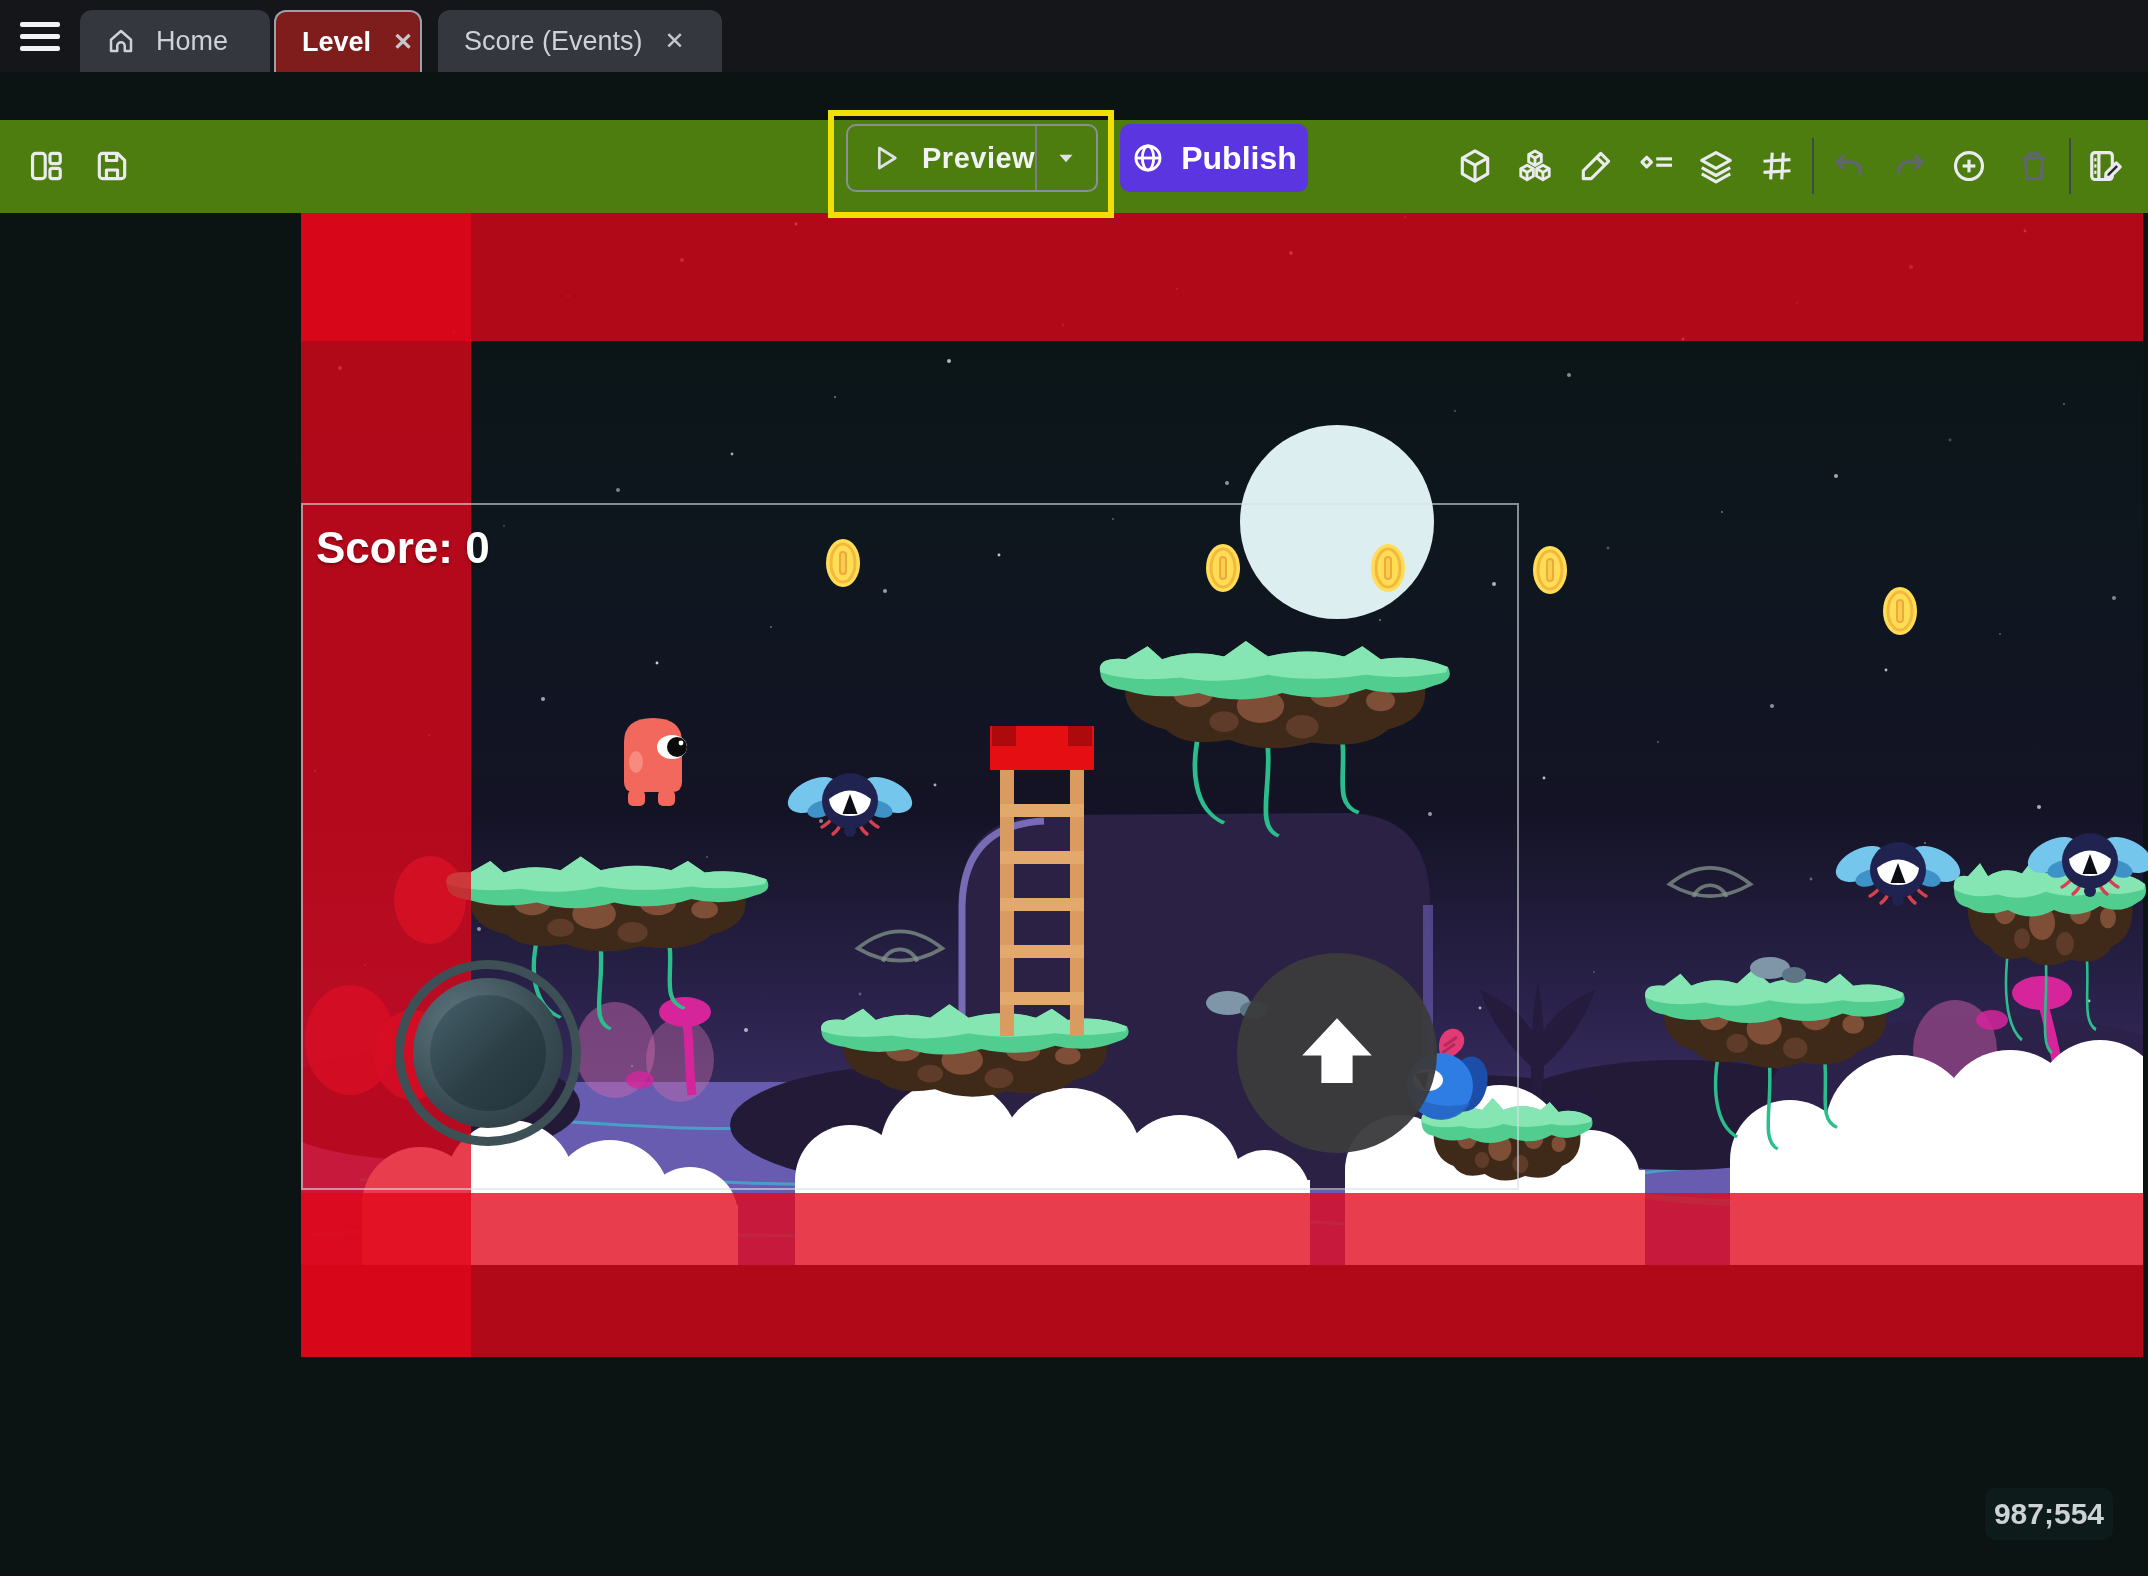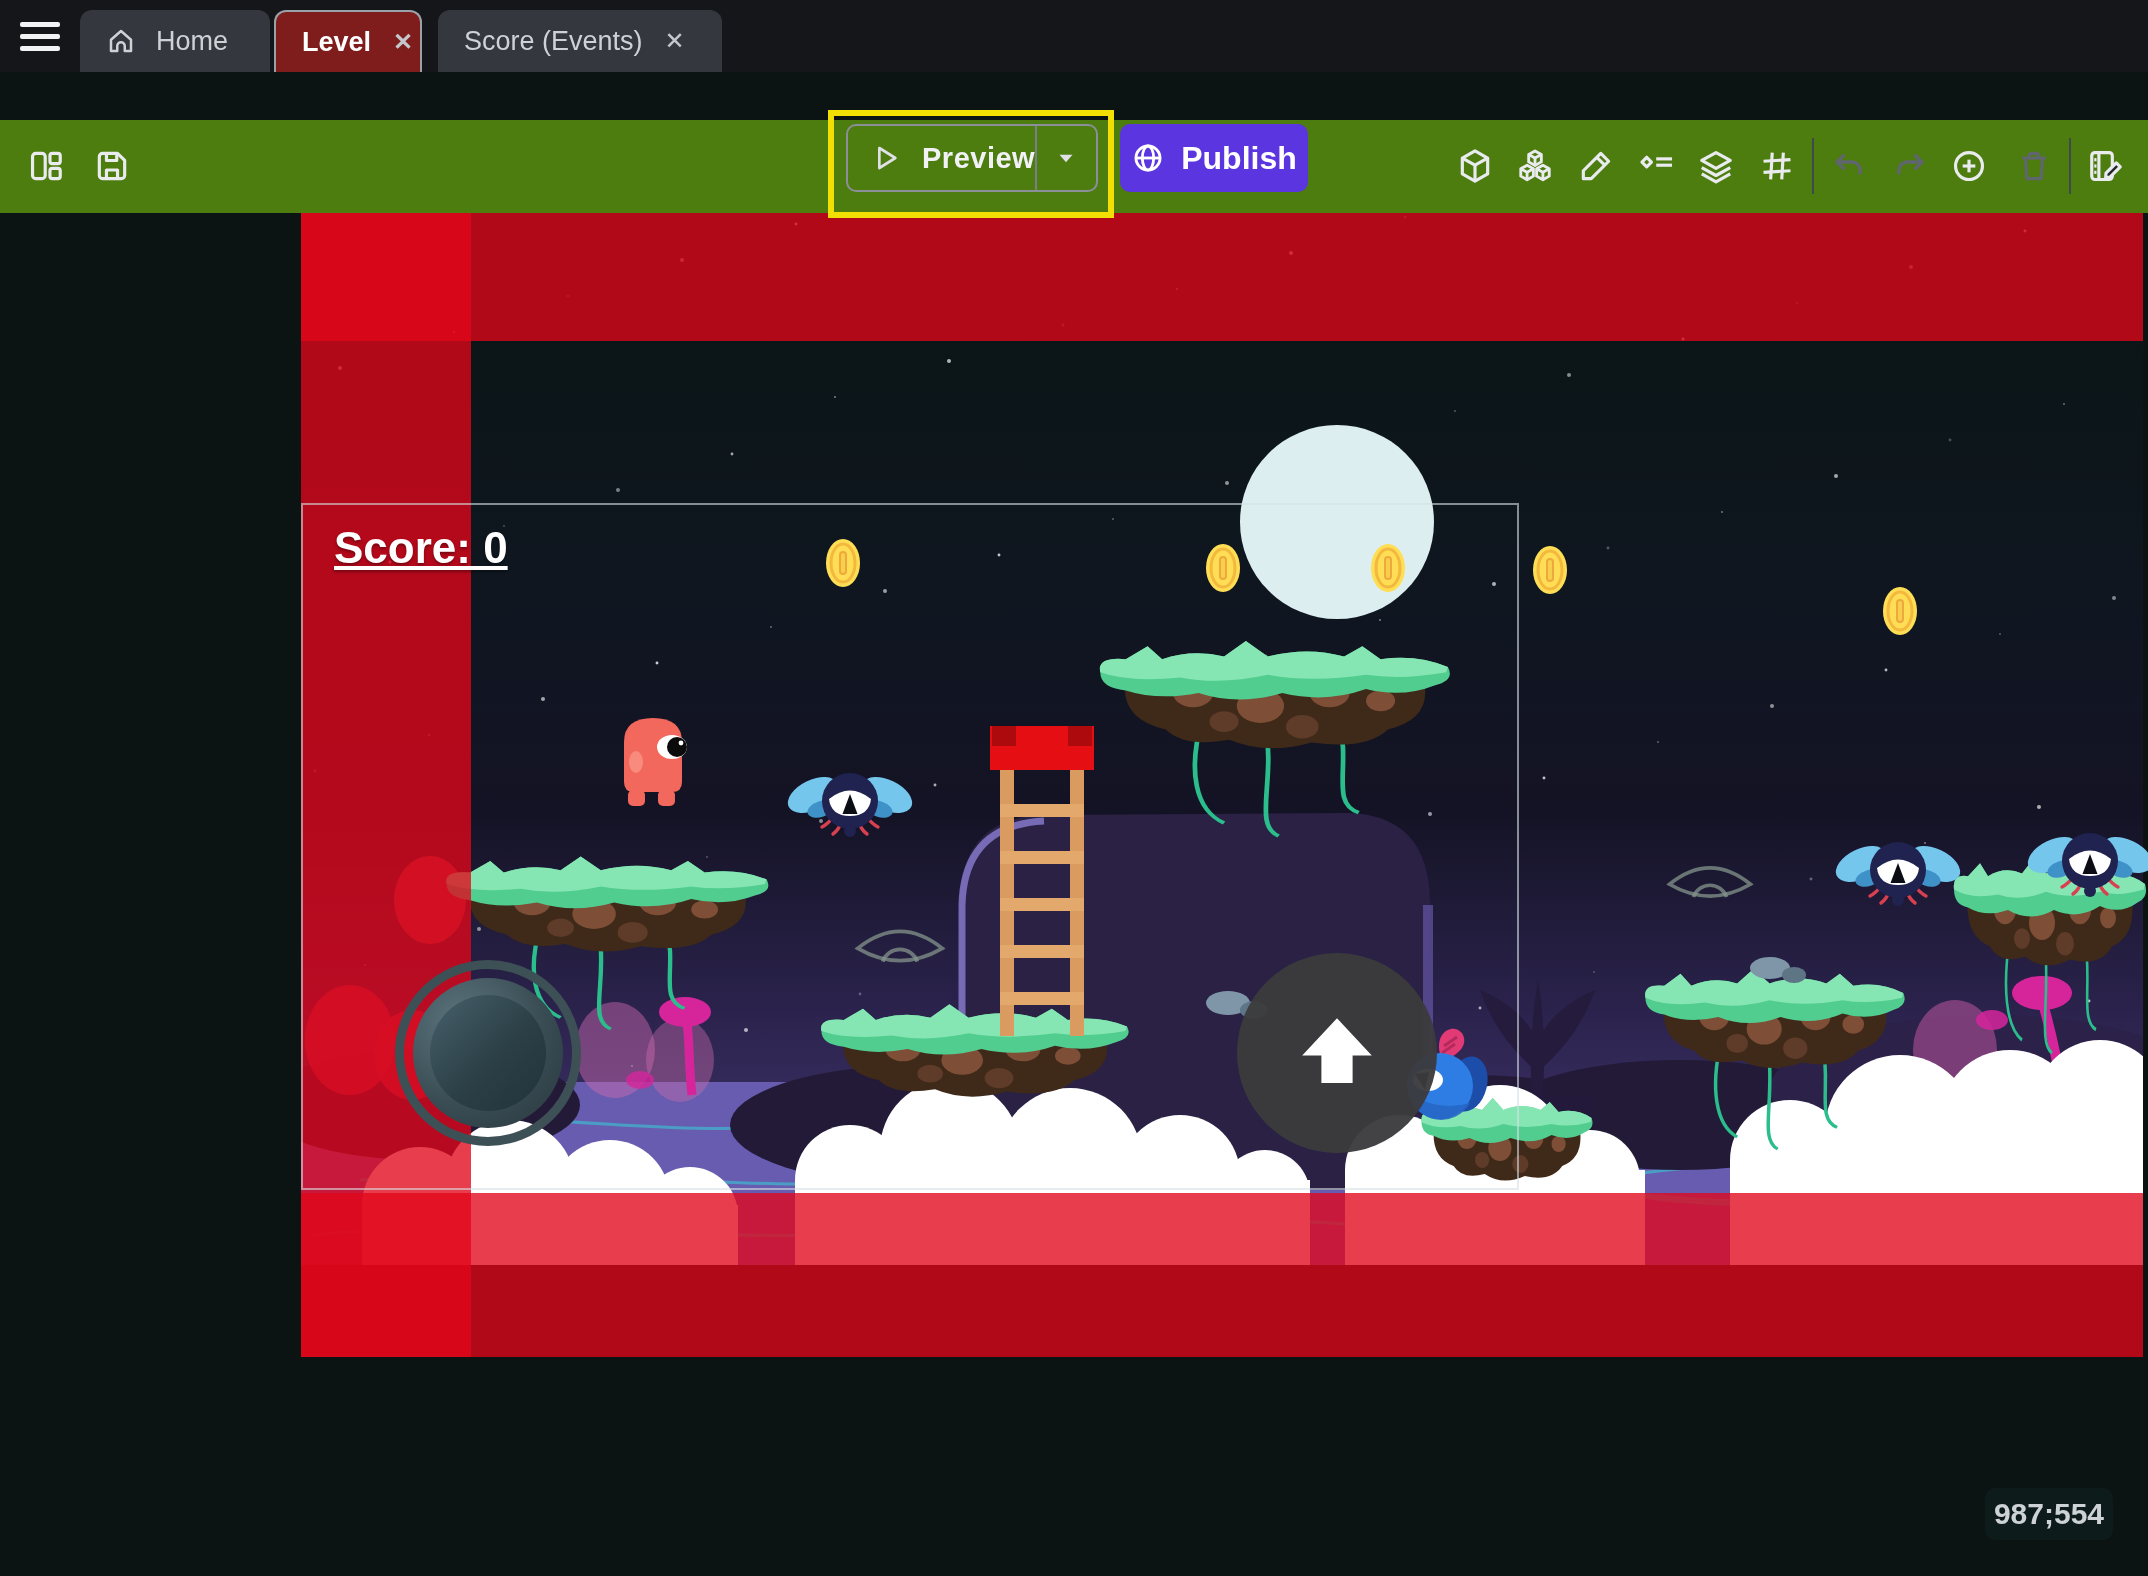--- a/index.html
+++ b/index.html
@@ -47,22 +47,22 @@
   }
   
   #canvas{position:absolute;left:0;top:165px;width:2148px;height:1411px;background:#0b1413;}
   #scene-layer{position:absolute;left:0;top:0;width:2148px;height:1411px;}
   #scene-layer svg.abs, #scene-layer div.abs{position:absolute;}
   #camera-frame{
     position:absolute;left:301px;top:338px;width:1218px;height:687px;
     border:2px solid rgba(214,224,228,.6);box-sizing:border-box;z-index:30;pointer-events:none;
   }
   #score-label{
-    position:absolute;left:334px;top:358px;z-index:32;color:#fff;
-    font-size:44px;font-weight:bold;text-shadow:0 2px 3px rgba(0,0,0,.35);text-decoration:underline;
+    position:absolute;left:316px;top:358px;z-index:32;color:#fff;
+    font-size:44px;font-weight:bold;text-shadow:0 2px 3px rgba(0,0,0,.35);
   }
   .red-ov{position:absolute;z-index:28;}
   #joystick{position:absolute;left:395px;top:795px;width:186px;height:186px;z-index:34;cursor:pointer;}
   #joystick .ring{position:absolute;left:0;top:0;width:186px;height:186px;border:9px solid #3d5056;border-radius:50%;box-sizing:border-box;}
   #joystick .knob{
     position:absolute;left:18px;top:18px;width:150px;height:150px;border-radius:50%;
     background:radial-gradient(circle at 32% 30%,#5d757e,#3a4d54 55%,#27373d 100%);
   }
   #joystick .knob-in{
     position:absolute;left:35px;top:35px;width:116px;height:116px;border-radius:50%;

